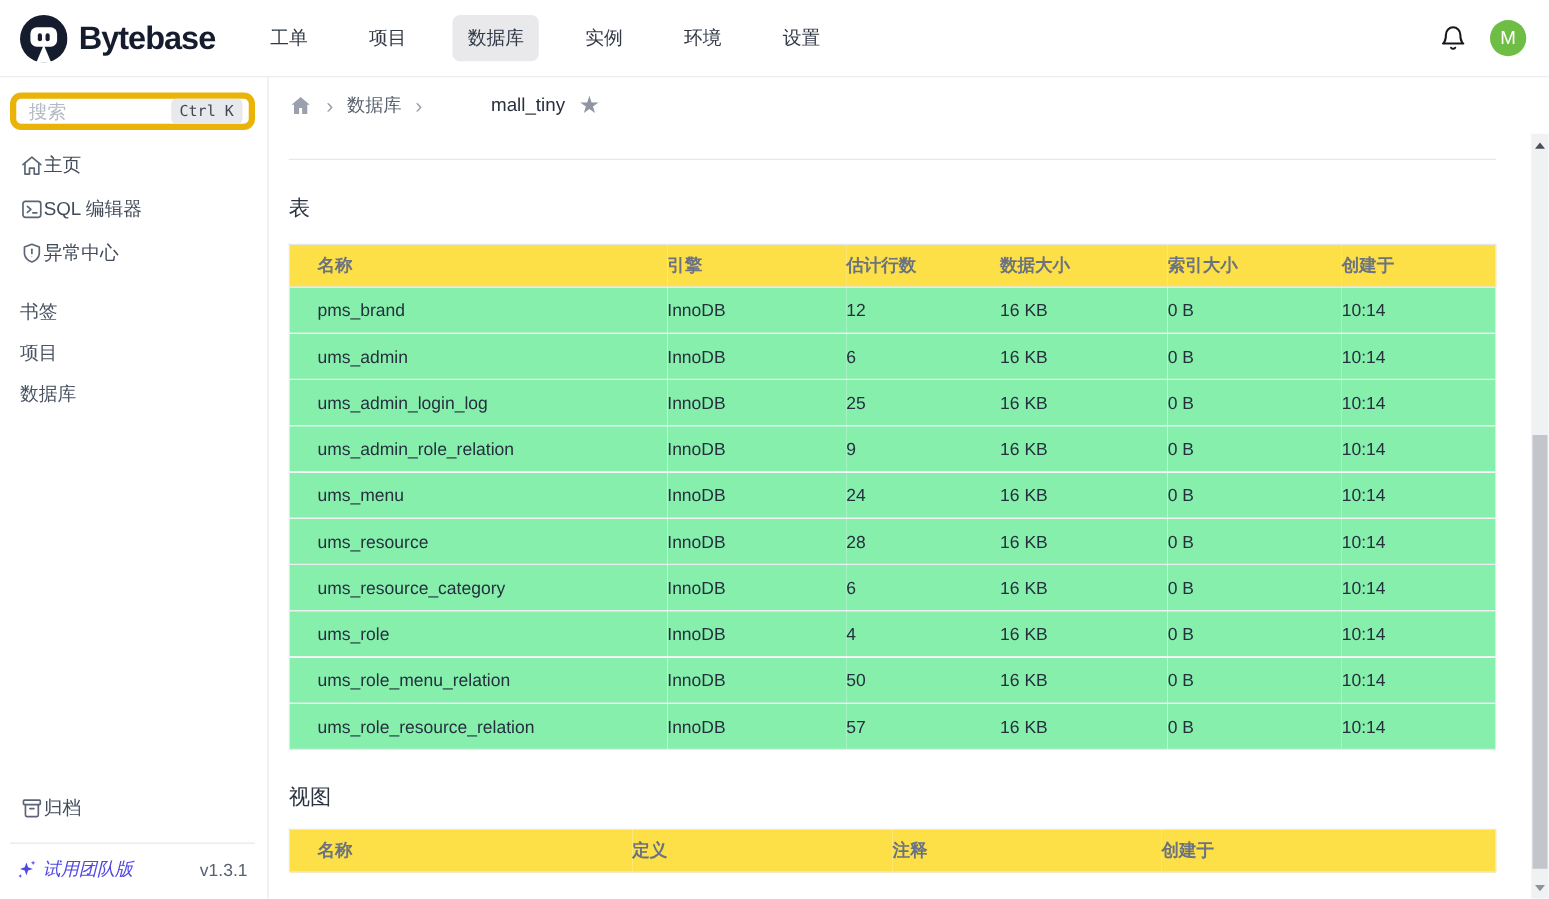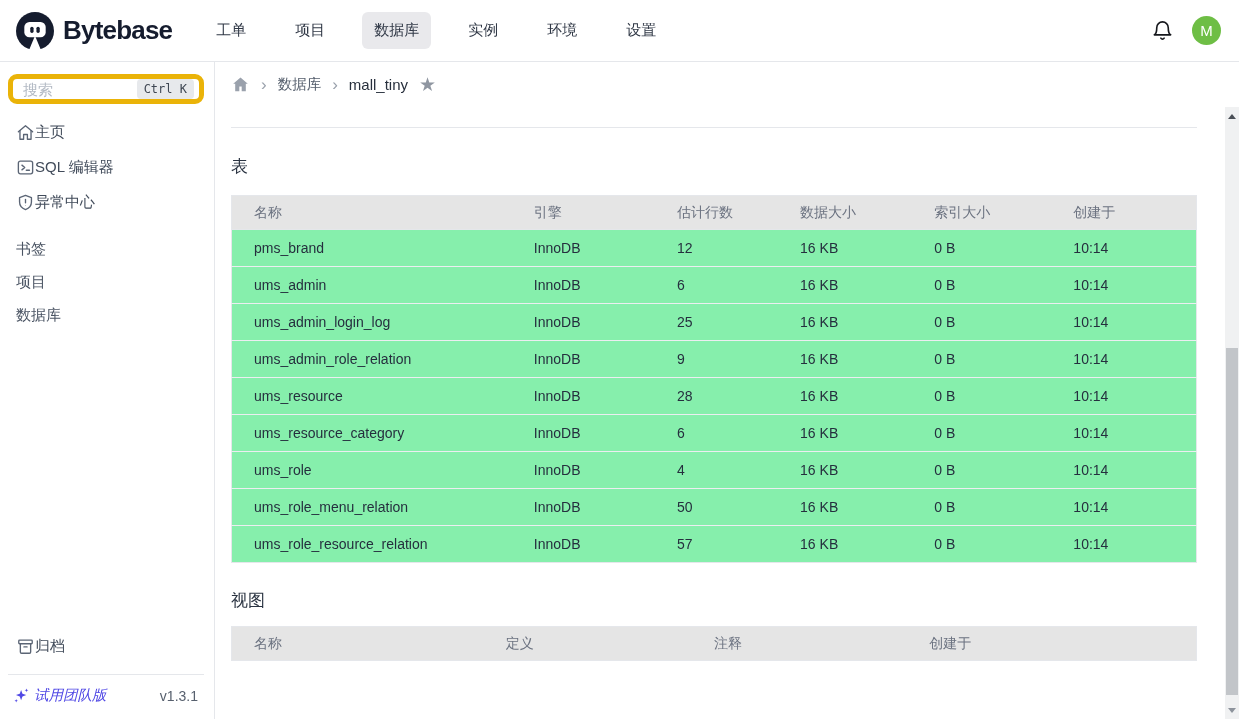--- a/index.html
+++ b/index.html
@@ -52,31 +52,31 @@
   .plan .icn svg { width: 100%; height: 100%; }
   .version { margin-left: auto; color: #57606e; font-size: 14px; }
 
   
   .content { flex: 1; position: relative; min-width: 0; background: #fff; }
   .breadcrumb { height: 45px; display: flex; align-items: center; padding: 0 16px; gap: 11px; }
   .crumb-home { width: 19px; height: 19px; color: #9aa1ac; cursor: pointer; }
   .crumb-home svg { width: 100%; height: 100%; }
   .crumb-sep { color: #9aa1ac; font-size: 17px; line-height: 1; }
   .crumb-link { color: #57606e; font-size: 14.5px; cursor: pointer; }
-  .crumb-current { color: #28303d; font-size: 15px; cursor: pointer; }
+  .crumb-current { color: #28303d; font-size: 15px; cursor: pointer; margin-left: 44px; }
   .crumb-star { color: #8f96a1; font-size: 19px; line-height: 1; cursor: pointer; }
 
   .scroll-area { position: absolute; top: 45px; left: 0; right: 14px; bottom: 0;
                  overflow: hidden; padding: 0 28px 0 16px; }
   .top-divider { border-top: 1px solid #e5e7eb; margin-top: 20px; }
   .section-title { font-size: 17px; font-weight: 500; color: #2b3442; margin: 27px 0 17px; }
 
   table.data-table { width: 100%; border-collapse: collapse; table-layout: fixed;
                      border: 1px solid #e5e7eb; font-size: 14px; }
-  .data-table th { background: #e5e5e5; color: #6b7280; font-weight: 400; text-align: left;
+  .data-table th { background: #fde047; color: #6b7280; font-weight: 700; text-align: left;
                    height: 34px; padding: 0 8px 0 0; border-bottom: 1px solid #e5e7eb; }
   .data-table td { height: 37px; padding: 0 8px 0 0; color: #252f3e;
                    border-bottom: 1px solid #eceef1; background: #86efac;
                    overflow: hidden; white-space: nowrap; text-overflow: ellipsis; }
   .data-table th:first-child, .data-table td:first-child { padding-left: 22px; }
   .data-table tbody tr { cursor: pointer; }
   .data-table tbody tr:last-child td { border-bottom: 1px solid #e5e7eb; }
 
   
   .scrollbar { position: absolute; top: 45px; right: 0; bottom: 0; width: 14px; background: #f0f1f2; }
@@ -252,20 +252,28 @@
               </tr>
               <tr>
                 <td>ums_admin_role_relation</td>
                 <td>InnoDB</td>
                 <td>9</td>
                 <td>16 KB</td>
                 <td>0 B</td>
                 <td>10:14</td>
               </tr>
               <tr>
+                <td>ums_menu</td>
+                <td>InnoDB</td>
+                <td>24</td>
+                <td>16 KB</td>
+                <td>0 B</td>
+                <td>10:14</td>
+              </tr>
+              <tr>
                 <td>ums_resource</td>
                 <td>InnoDB</td>
                 <td>28</td>
                 <td>16 KB</td>
                 <td>0 B</td>
                 <td>10:14</td>
               </tr>
               <tr>
                 <td>ums_resource_category</td>
                 <td>InnoDB</td>

